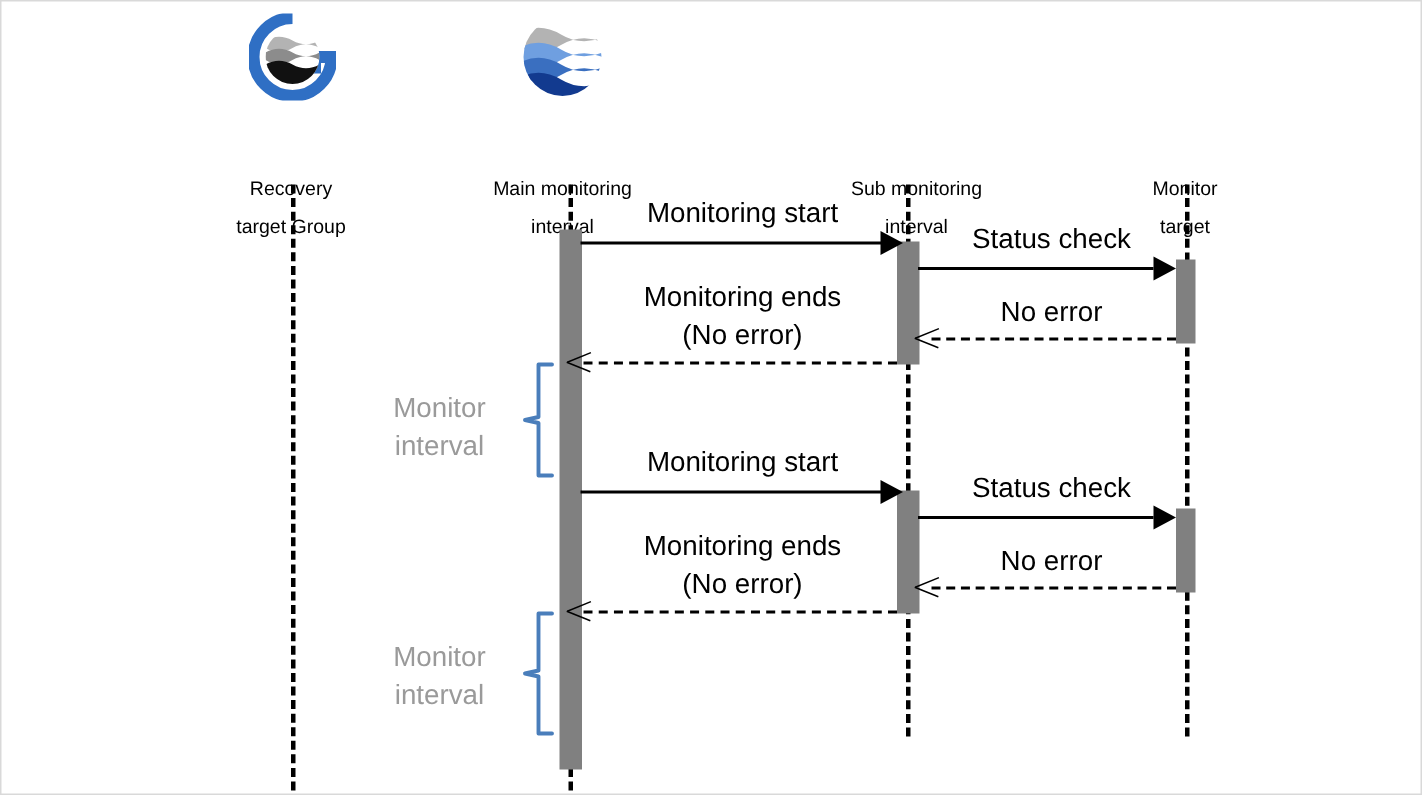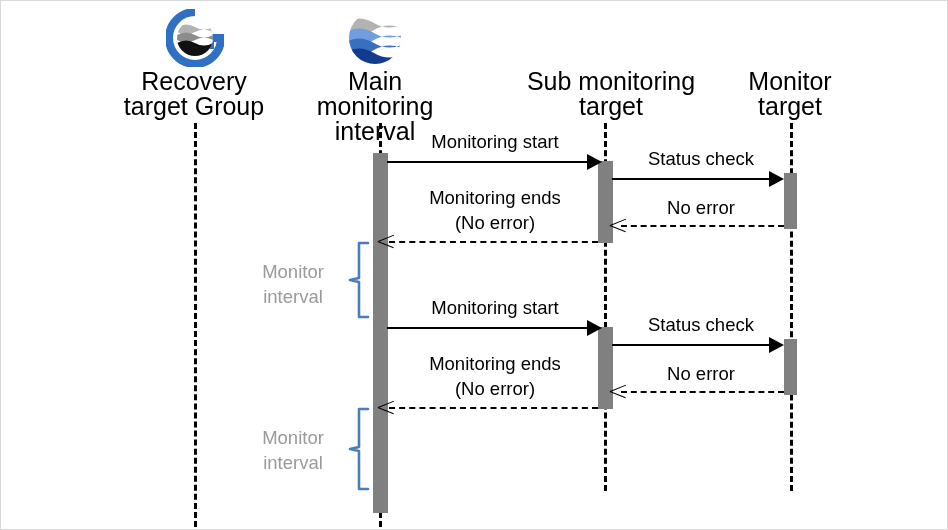--- a/index.html
+++ b/index.html
@@ -18,24 +18,25 @@
     border: 1px solid #d9d9d9;
     box-sizing: border-box;
     overflow: hidden;
   }
 
   
   .participant-label {
     position: absolute;
     text-align: center;
     color: #000000;
-    font-size: 25px;
+    font-size: 13px;
     line-height: 25px;
     white-space: pre-line;
     font-family: "Liberation Sans", sans-serif;
+    margin-top: 44px;
   }
   .participant-icon { position: absolute; }
 
   
   .lifeline {
     position: absolute;
     width: 0;
     border-left: 3px dashed #000000;
   }
 
@@ -140,21 +141,21 @@
         <path d="M-2 44 q15 -9 30 0 t32 0 v18 h-62 z" fill="#123a8f"></path>
       </g>
     </svg>
   </div>
   <div class="participant-label" style="left:288px; top:68px; width:172px;">Main monitoring
 interval</div>
   <div class="lifeline" style="left:378px; top:122px; height:404px;"></div>
   <div class="activation" style="left:372px; top:152px; width:15px; height:360px;"></div>
 
   <div class="participant-label" style="left:520px; top:68px; width:180px;">Sub monitoring
-target</div>
+interval</div>
   <div class="lifeline" style="left:603px; top:122px; height:368px;"></div>
   <div class="activation" style="left:597px; top:160px; width:15px; height:82px;"></div>
   <div class="activation" style="left:597px; top:326px; width:15px; height:82px;"></div>
 
   <div class="participant-label" style="left:719px; top:68px; width:140px;">Monitor
 target</div>
   <div class="lifeline" style="left:789px; top:122px; height:368px;"></div>
   <div class="activation" style="left:783px; top:172px; width:13px; height:56px;"></div>
   <div class="activation" style="left:783px; top:338px; width:13px; height:56px;"></div>
 

